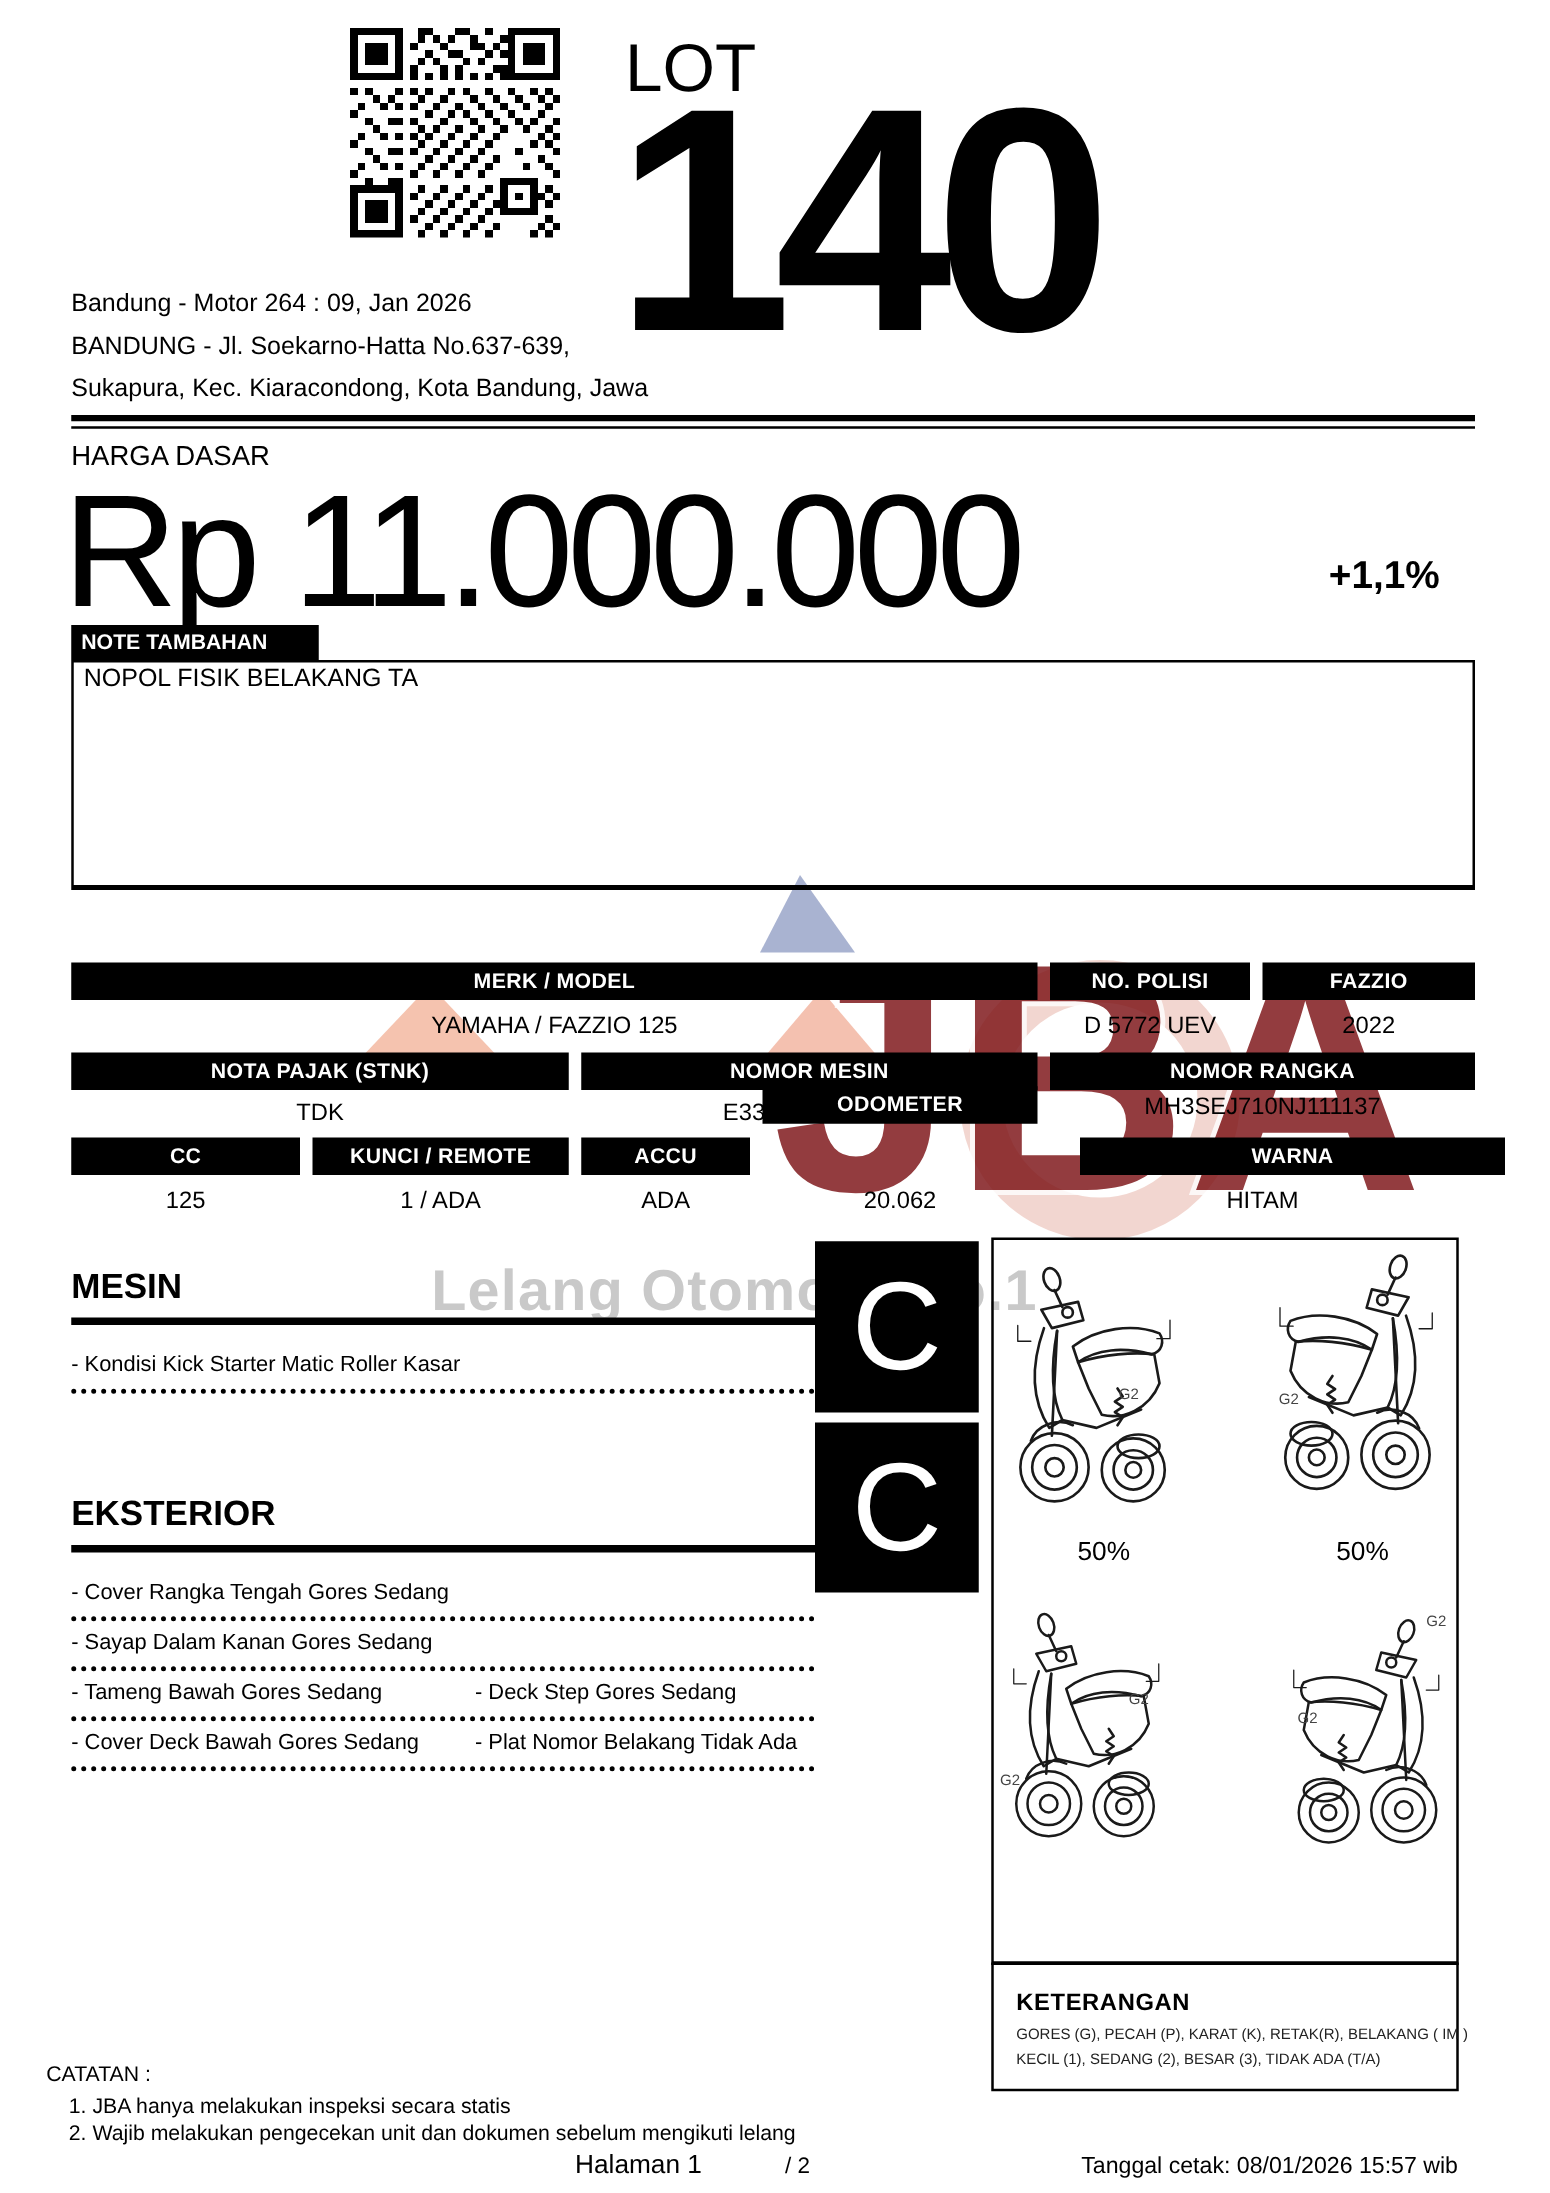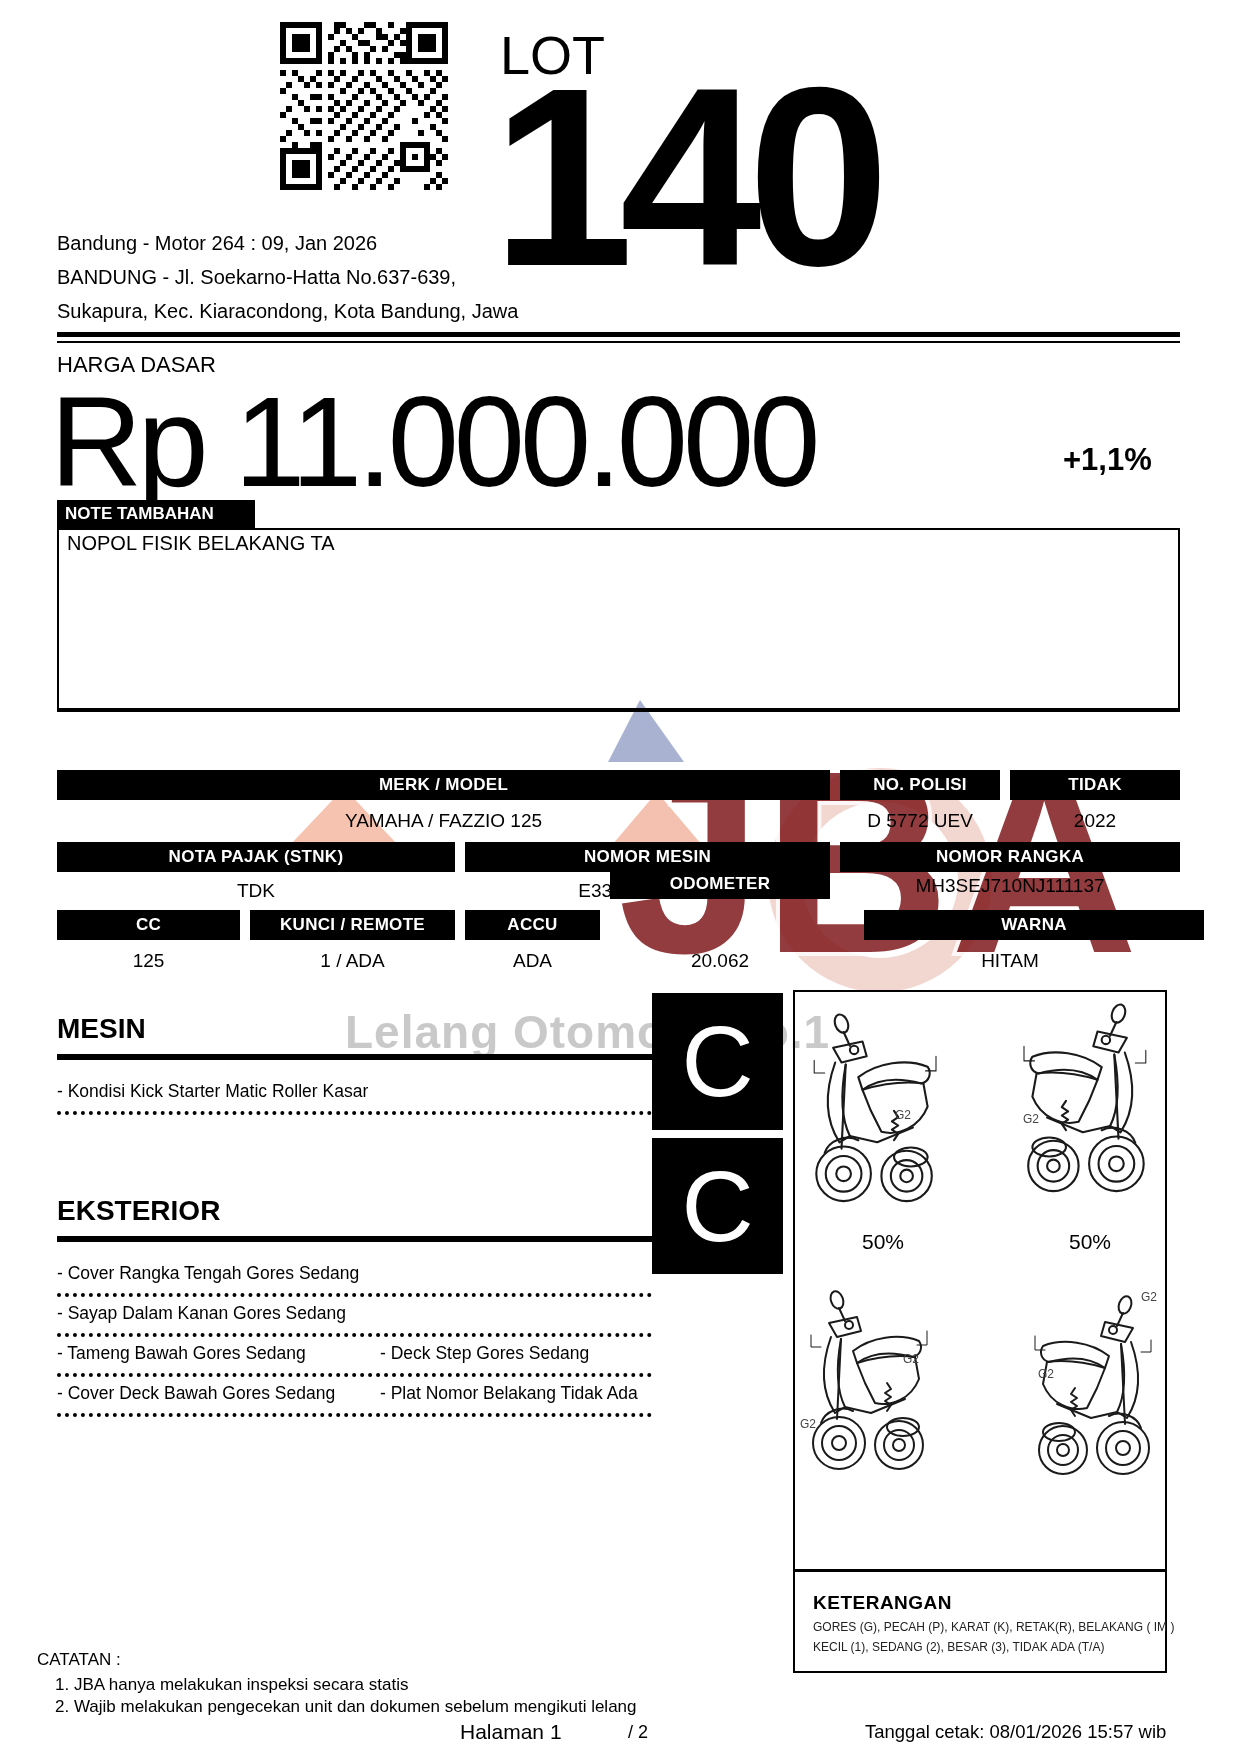--- a/index.html
+++ b/index.html
@@ -88,21 +88,21 @@
   <div class="abs z1 harga-value" style="left:50px;top:378px;text-align:center;">Rp 11.000.000</div>
   <div class="abs z1 pct" style="left:1063px;top:442px;">+1,1%</div>
 
   <div class="abs z1 note-label" style="left:57px;top:500px;width:190px;height:28px;">NOTE TAMBAHAN</div>
   <div class="abs z1 note-box" style="left:57px;top:528px;width:1123px;height:184px;">
     <span>NOPOL FISIK BELAKANG TA</span>
   </div>
 
   <div class="abs z1 hdr" style="left:57px;top:770px;width:773px;height:30px;">MERK / MODEL</div>
   <div class="abs z1 hdr" style="left:840px;top:770px;width:160px;height:30px;text-align:right;">NO. POLISI</div>
-  <div class="abs z1 hdr" style="left:1010px;top:770px;width:170px;height:30px;">TIDAK</div>
+  <div class="abs z1 hdr" style="left:1010px;top:770px;width:170px;height:30px;">FAZZIO</div>
   <div class="abs z1 val" style="left:57px;top:800px;width:773px;height:42px;">YAMAHA / FAZZIO 125</div>
   <div class="abs z1 val" style="left:840px;top:800px;width:160px;height:42px;">D 5772 UEV</div>
   <div class="abs z1 val" style="left:1010px;top:800px;width:170px;height:42px;">2022</div>
 
   <div class="abs z1 hdr" style="left:57px;top:842px;width:398px;height:30px;">NOTA PAJAK (STNK)</div>
   <div class="abs z1 hdr" style="left:465px;top:842px;width:365px;height:30px;">NOMOR MESIN</div>
   <div class="abs z1 hdr" style="left:840px;top:842px;width:340px;height:30px;">NOMOR RANGKA</div>
   <div class="abs z1 val" style="left:57px;top:872px;width:398px;height:38px;">TDK</div>
   <div class="abs z1 val" style="left:465px;top:872px;width:365px;height:38px;">E33WE0120545</div>
   <div class="abs z1 val" style="left:840px;top:872px;width:340px;height:28px;">MH3SEJ710NJ111137</div>

